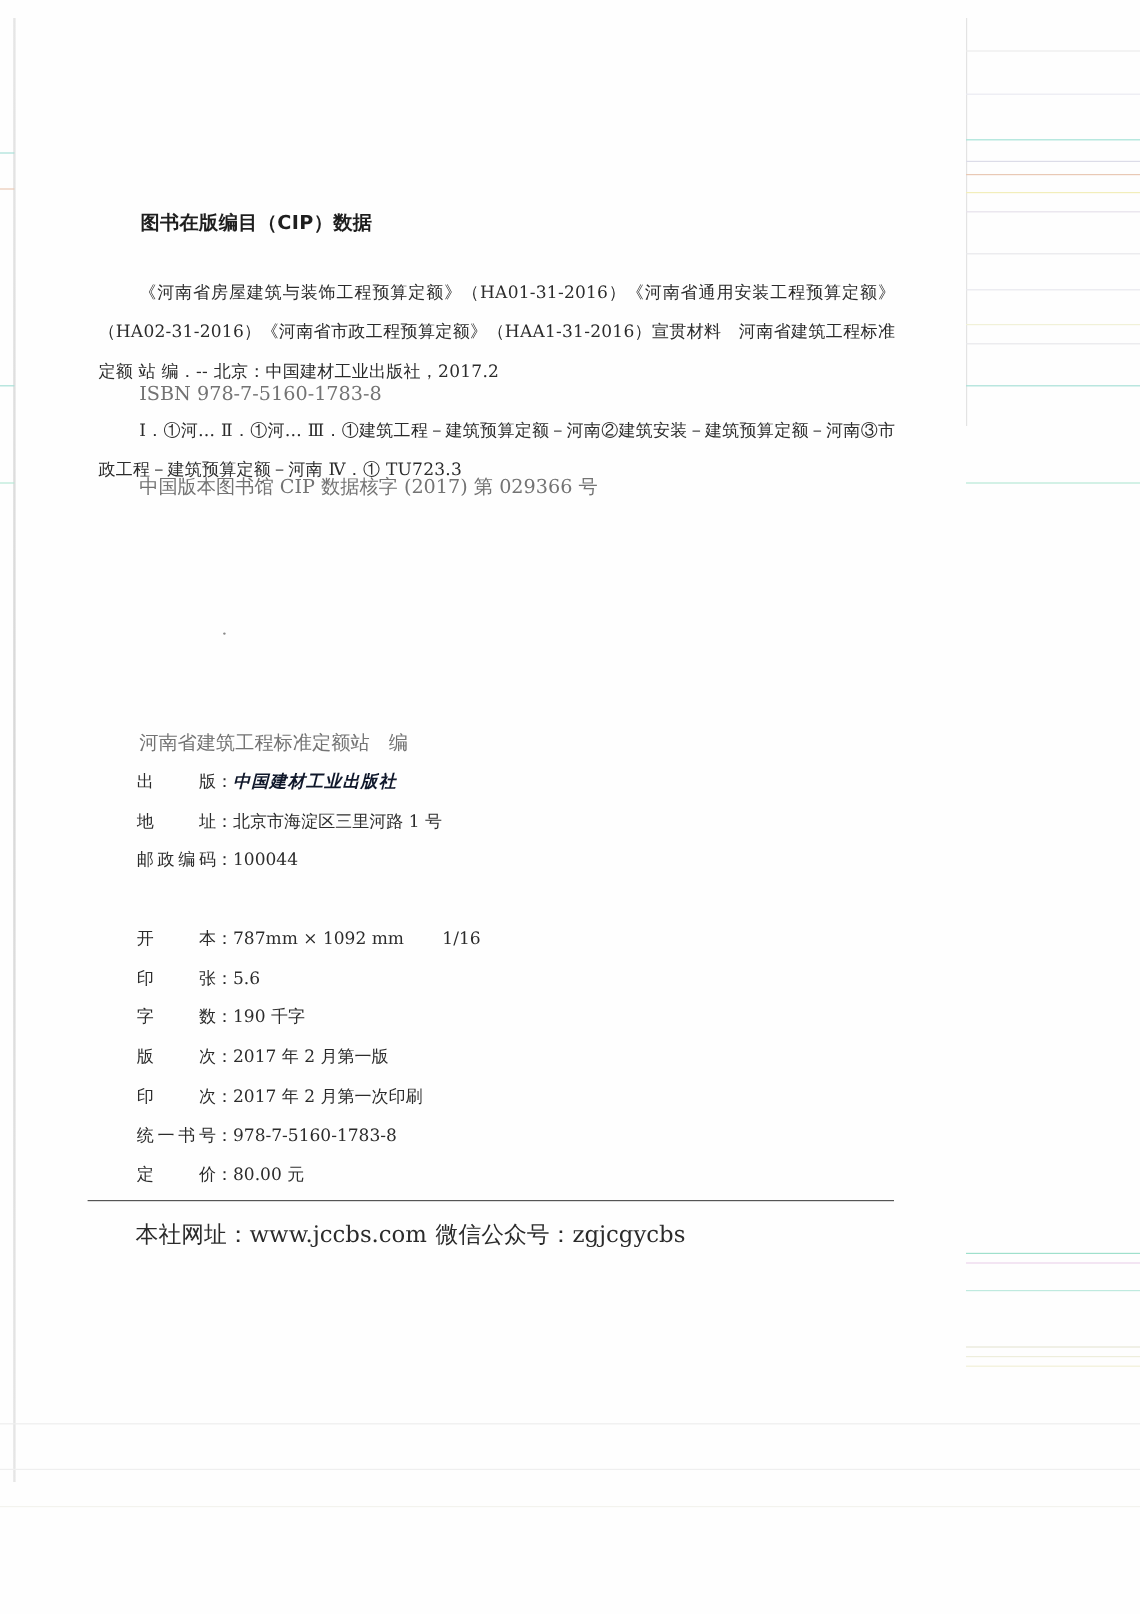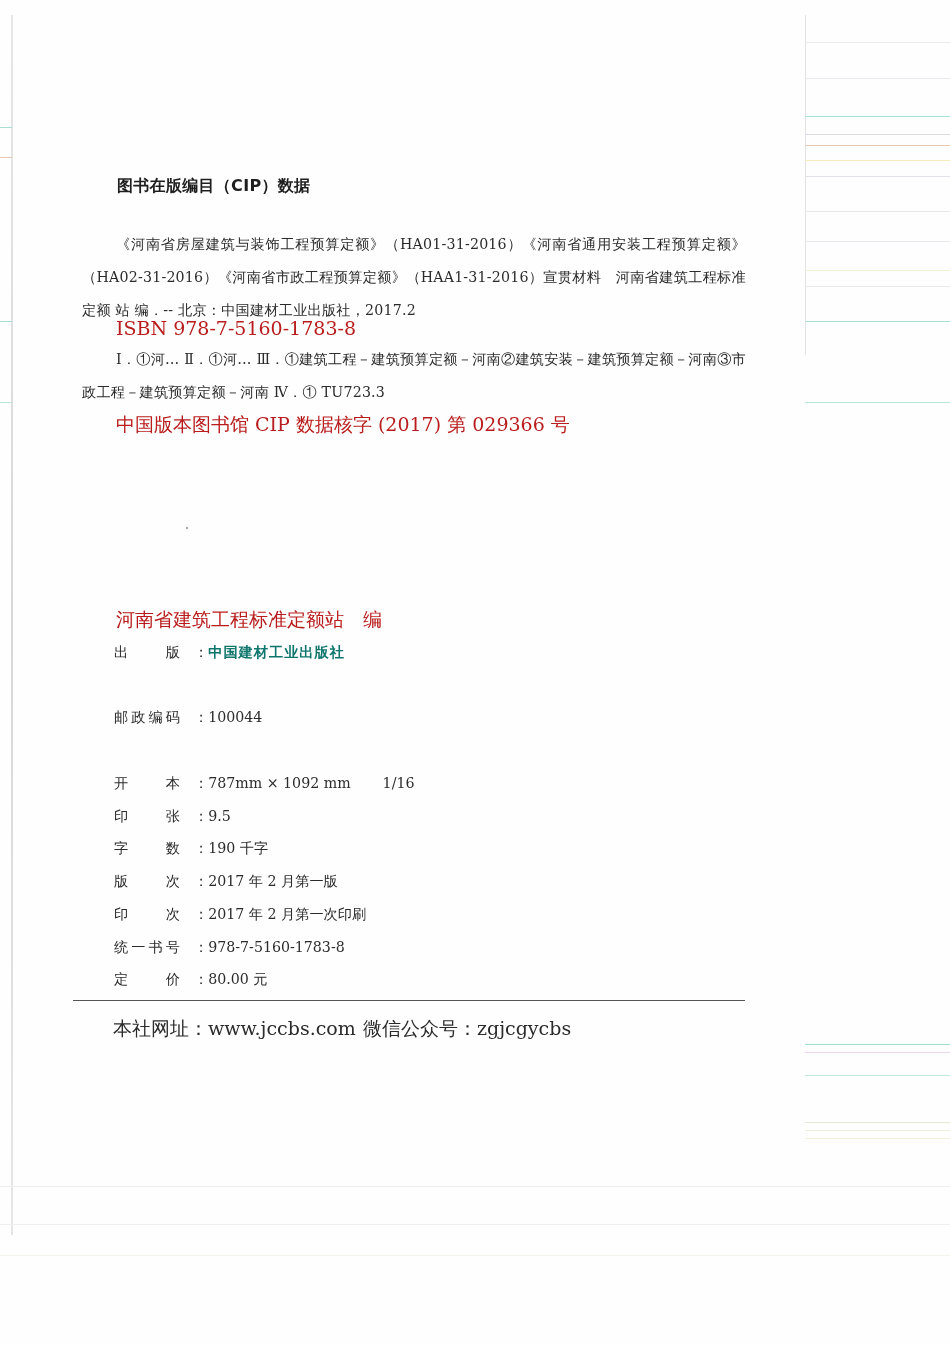--- a/index.html
+++ b/index.html
@@ -65,50 +65,51 @@
       font-size: 14.2px;
       line-height: 33px;
       text-align: justify;
       text-indent: 34px;
       color: #2b2b2b;
       letter-spacing: 0.2px;
     }
     .line {
       position: absolute;
       left: 116px;
-      font-size: 19px;
+      font-size: 16px;
       line-height: 20px;
-      color: #b91c1c;
+      color: #737373;
     }
 
     .info-row {
       position: absolute;
       left: 114px;
       height: 24px;
       font-size: 14.2px;
       line-height: 24px;
       color: #2b2b2b;
       white-space: nowrap;
     }
     .info-label {
       display: inline-block;
       width: 80px;
     }
     .info-label.spread {
       text-align: justify;
       text-align-last: justify;
       width: 66px;
-      margin-right: 14px;
+      margin-right: 0;
     }
     .info-value { display: inline-block; }
     .publisher-script {
       font-family: "DejaVu Serif", serif;
+      font-style: italic;
       font-weight: bold;
       letter-spacing: 1px;
-      color: #0f766e;
+      color: #0f172a;
     }
     .format-extra { margin-left: 32px; }
 
     .divider {
       position: absolute;
       left: 73px;
       top: 1000px;
       width: 672px;
       height: 1px;
       background: #555;
@@ -168,37 +169,40 @@
   <div class="text-block" style="top:228px;">
     <div class="para">《河南省房屋建筑与装饰工程预算定额》（HA01-31-2016）《河南省通用安装工程预算定额》（HA02-31-2016）《河南省市政工程预算定额》（HAA1-31-2016）宣贯材料　河南省建筑工程标准定额 站 编．-- 北京：中国建材工业出版社，2017.2</div>
   </div>
 
   <div class="line" style="top:318px;">ISBN 978-7-5160-1783-8</div>
 
   <div class="text-block" style="top:343px;">
     <div class="para">Ⅰ．①河… Ⅱ．①河… Ⅲ．①建筑工程－建筑预算定额－河南②建筑安装－建筑预算定额－河南③市政工程－建筑预算定额－河南 Ⅳ．① TU723.3</div>
   </div>
 
-  <div class="line" style="top:414px;">中国版本图书馆 CIP 数据核字 (2017) 第 029366 号</div>
+  <div class="line" style="top:396px;">中国版本图书馆 CIP 数据核字 (2017) 第 029366 号</div>
 
   <div class="dot"></div>
 
   <div class="line" style="top:609px;">河南省建筑工程标准定额站　编</div>
 
   <div class="info-row" style="top:640px;">
     <span class="info-label spread">出版</span><span>：</span><span class="info-value publisher-script">中国建材工业出版社</span>
   </div>
+  <div class="info-row" style="top:673px;">
+    <span class="info-label spread">地址</span><span>：</span><span class="info-value">北京市海淀区三里河路 1 号</span>
+  </div>
   <div class="info-row" style="top:705px;">
     <span class="info-label spread">邮政编码</span><span>：</span><span class="info-value">100044</span>
   </div>
   <div class="info-row" style="top:771px;">
     <span class="info-label spread">开本</span><span>：</span><span class="info-value">787mm × 1092 mm</span><span class="info-value format-extra">1/16</span>
   </div>
   <div class="info-row" style="top:804px;">
-    <span class="info-label spread">印张</span><span>：</span><span class="info-value">9.5</span>
+    <span class="info-label spread">印张</span><span>：</span><span class="info-value">5.6</span>
   </div>
   <div class="info-row" style="top:836px;">
     <span class="info-label spread">字数</span><span>：</span><span class="info-value">190 千字</span>
   </div>
   <div class="info-row" style="top:869px;">
     <span class="info-label spread">版次</span><span>：</span><span class="info-value">2017 年 2 月第一版</span>
   </div>
   <div class="info-row" style="top:902px;">
     <span class="info-label spread">印次</span><span>：</span><span class="info-value">2017 年 2 月第一次印刷</span>
   </div>

